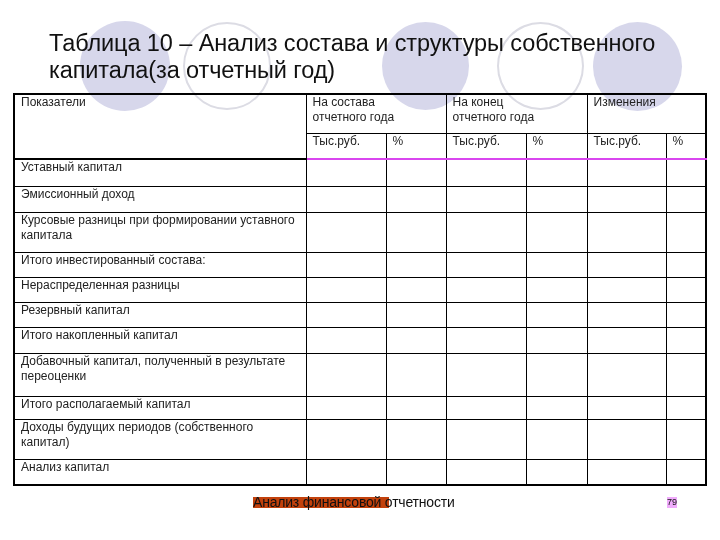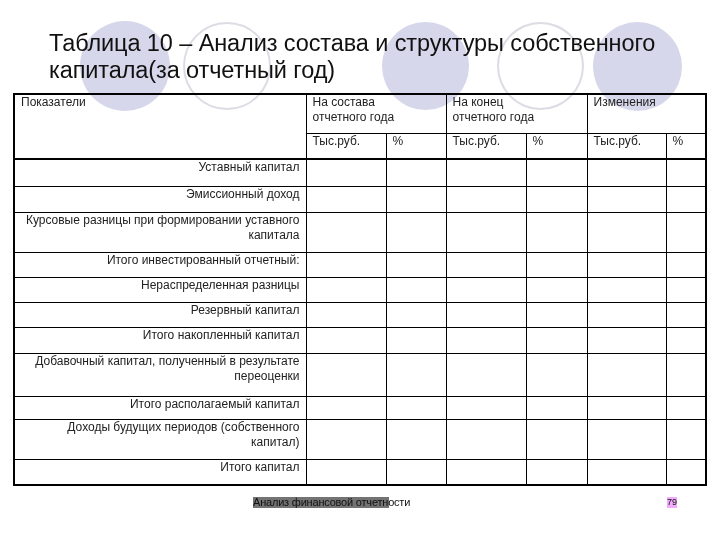--- a/index.html
+++ b/index.html
@@ -27,25 +27,25 @@
     font-size: 12px; line-height: 15px;
   }
   table.main td {
     border: 1px solid #000; padding: 0 6px; vertical-align: top;
     color: #222;
   }
   table.main { border: 2px solid #000; }
   .hdr-main td { height: 38px; padding-top: 4px; }
   .hdr-sub td { height: 24px; padding-top: 4px; }
   td.ind-hdr { border-bottom: 2px solid #000 !important; }
-  tr.hdr-sub td { border-bottom: 2px solid #000000; }
-  td.label { vertical-align: middle; padding-left: 7px; text-align: right; }
+  tr.hdr-sub td { border-bottom: 2px solid #d946ef; }
+  td.label { vertical-align: middle; padding-left: 7px; }
   .footer-left {
     position: absolute; left: 253px; top: 497px; width: 136px; height: 11px;
-    font-size: 11px; line-height: 11px; background: #737373; color: #111;
+    font-size: 14px; line-height: 11px; background: #c2410c; color: #111;
     letter-spacing: -0.2px; white-space: nowrap;
   }
   .footer-right {
     position: absolute; left: 667px; top: 497px;
     font-size: 9px; line-height: 11px; color: #111; background: #f0abfc;
   }
 </style>
 </head>
 <body>
 
@@ -104,21 +104,21 @@
   <tr style="height:40px">
     <td class="label">Курсовые разницы при формировании уставного капитала</td>
     <td></td>
     <td></td>
     <td></td>
     <td></td>
     <td></td>
     <td></td>
   </tr>
   <tr style="height:25px">
-    <td class="label">Итого инвестированный отчетный:</td>
+    <td class="label">Итого инвестированный состава:</td>
     <td></td>
     <td></td>
     <td></td>
     <td></td>
     <td></td>
     <td></td>
   </tr>
   <tr style="height:25px">
     <td class="label">Нераспределенная разницы</td>
     <td></td>
@@ -167,21 +167,21 @@
   <tr style="height:40px">
     <td class="label">Доходы будущих периодов (собственного капитал)</td>
     <td></td>
     <td></td>
     <td></td>
     <td></td>
     <td></td>
     <td></td>
   </tr>
   <tr style="height:26px">
-    <td class="label">Итого капитал</td>
+    <td class="label">Анализ капитал</td>
     <td></td>
     <td></td>
     <td></td>
     <td></td>
     <td></td>
     <td></td>
   </tr>
 </tbody>
   </table>
 

